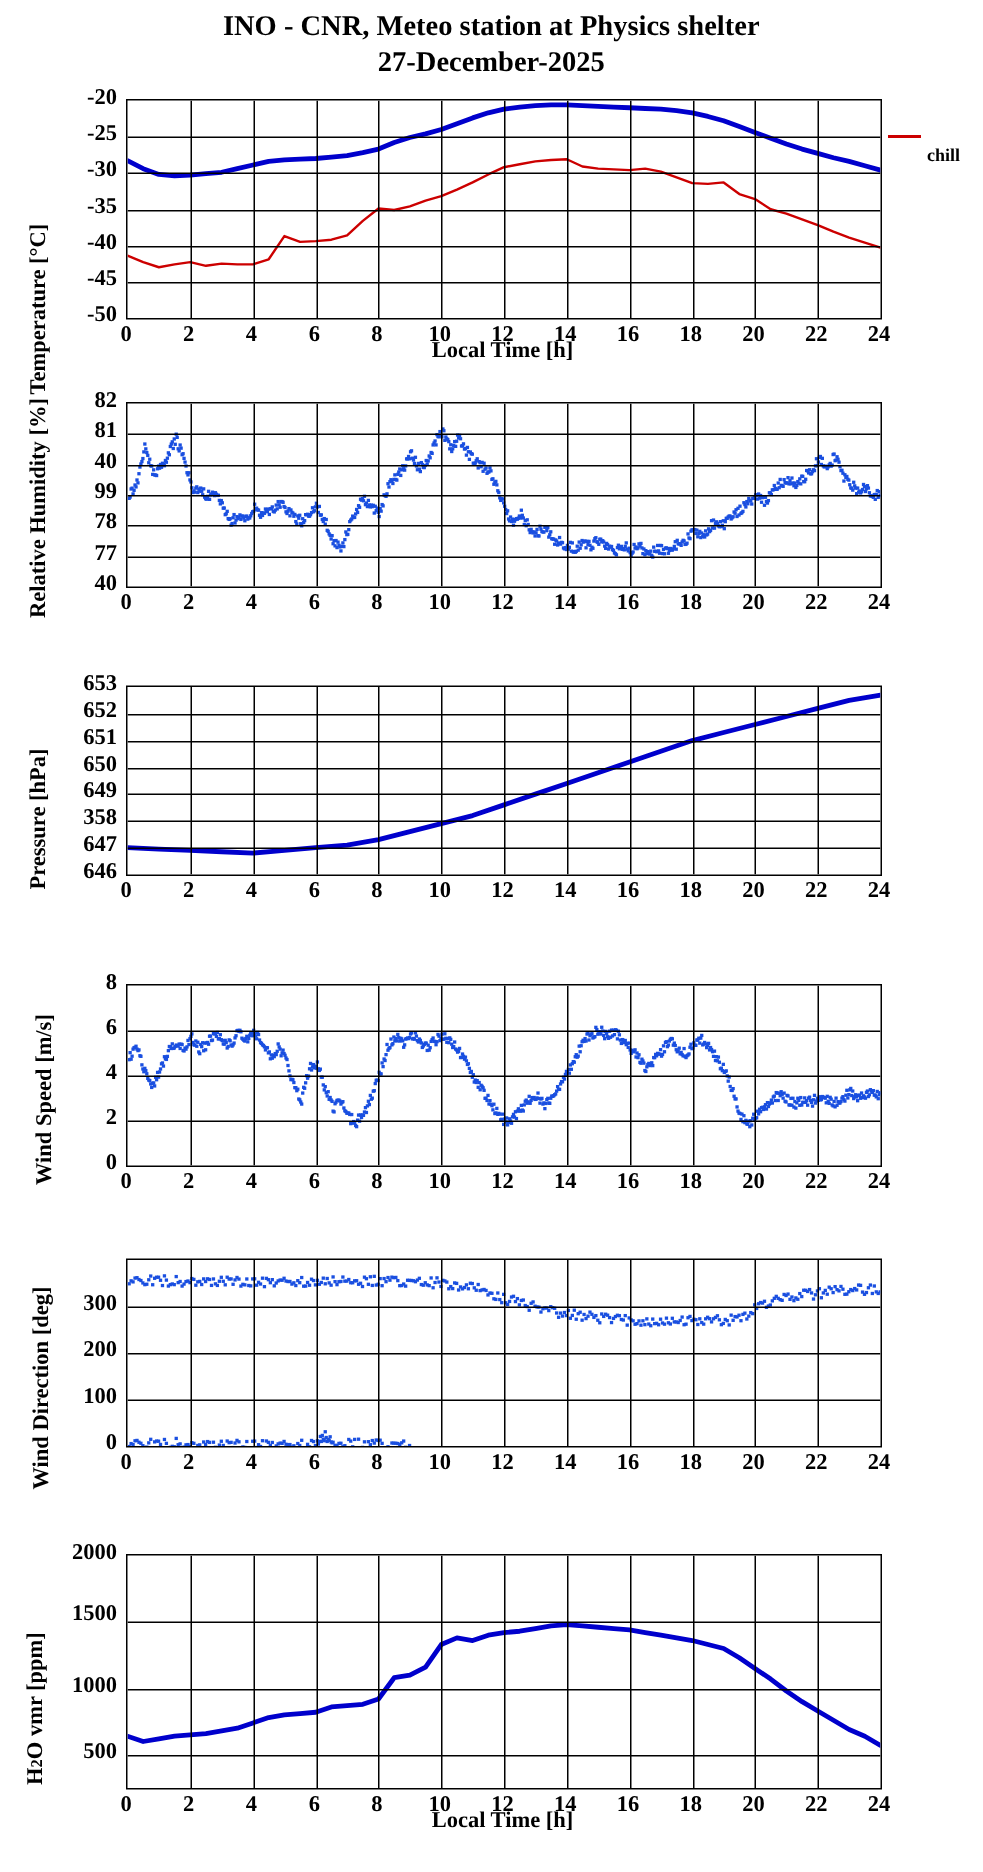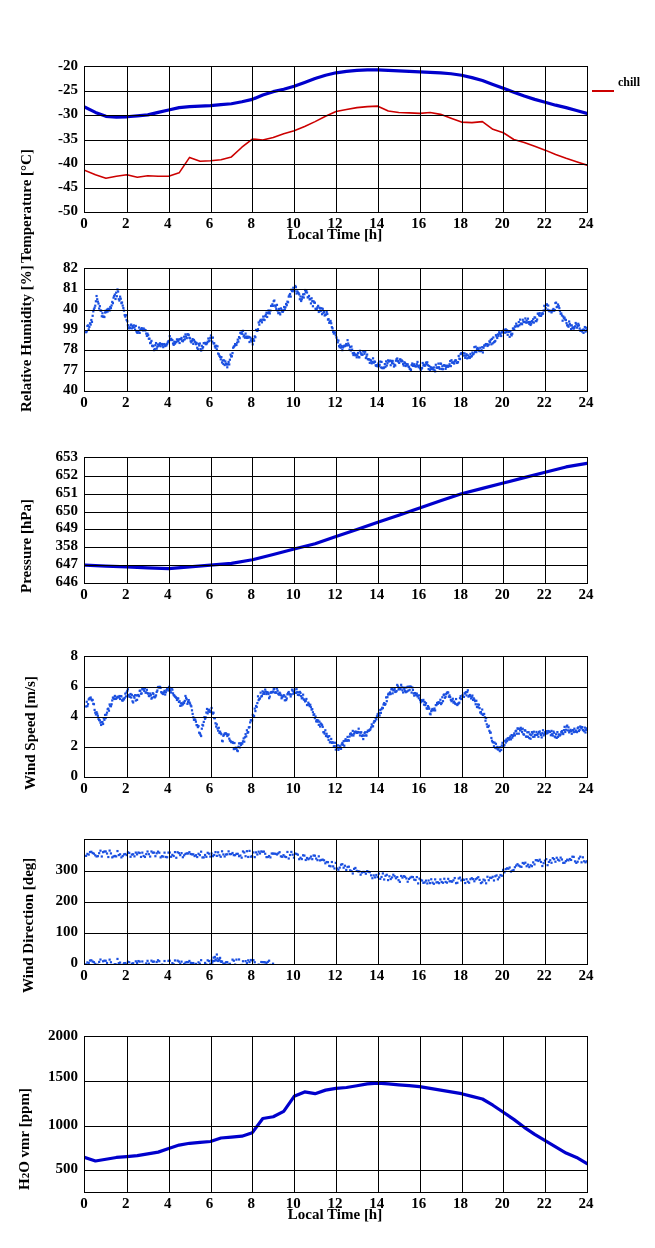--- a/index.html
+++ b/index.html
@@ -18,20 +18,22 @@
   .legend{position:absolute;font-size:12px;font-weight:bold;}
   .legline{position:absolute;height:2px;background:#cc0000;width:22px;}
   svg{display:block;}
 </style>
 </head>
 <body>
 
 <div class="page">
 
   <div class="title">
+    <div>INO - CNR, Meteo station at Physics shelter</div>
+    <div>27-December-2025</div>
   </div>
 
   <div class="panel" style="left:0;top:58px;width:655px;height:190px;">
     <div class="ytitle" style="left:18px;top:205px;font-size:15px;">Temperature [°C]</div>
     <div class="plotbox" id="p1" style="left:84px;top:8px;width:502px;height:145px;">
       <svg id="svg1" width="502" height="145" viewBox="0 0 502 145" preserveAspectRatio="none">
           <path d="M0.00 40.12 L10.46 45.43 L20.92 49.30 L31.38 50.27 L41.83 49.78 L52.29 48.82 L62.75 47.85 L73.21 45.43 L83.67 43.02 L94.13 40.60 L104.58 39.63 L115.04 39.15 L125.50 38.67 L135.96 37.70 L146.42 36.73 L156.88 34.80 L167.33 32.38 L177.79 28.03 L188.25 24.65 L198.71 22.23 L209.17 19.33 L219.63 15.47 L230.08 11.60 L240.54 8.22 L251.00 5.80 L261.46 4.35 L271.92 3.38 L282.38 2.90 L292.83 2.90 L303.29 3.38 L313.75 3.87 L324.21 4.35 L334.67 4.83 L345.13 5.32 L355.58 5.80 L366.04 6.77 L376.50 8.22 L386.96 10.63 L397.42 13.53 L407.88 17.40 L418.33 21.27 L428.79 25.13 L439.25 29.00 L449.71 32.38 L460.17 35.28 L470.63 38.18 L481.08 40.60 L491.54 43.50 L502.00 46.40 " fill="none" stroke="#0000cc" stroke-width="3.2" stroke-linejoin="round" stroke-linecap="round"></path>
           <path d="M0.00 103.43 L10.46 107.78 L20.92 111.17 L31.38 109.23 L41.83 107.78 L52.29 110.20 L62.75 108.75 L73.21 109.23 L83.67 109.23 L94.13 105.85 L104.58 90.38 L115.04 94.25 L125.50 93.77 L135.96 92.80 L146.42 89.90 L156.88 80.23 L167.33 72.02 L177.79 72.98 L188.25 70.57 L198.71 66.70 L209.17 63.80 L219.63 59.45 L230.08 54.62 L240.54 49.30 L251.00 44.47 L261.46 42.53 L271.92 40.60 L282.38 39.63 L292.83 39.15 L303.29 43.98 L313.75 45.43 L324.21 45.92 L334.67 46.40 L345.13 45.43 L355.58 47.37 L366.04 51.23 L376.50 55.10 L386.96 55.58 L397.42 54.62 L407.88 62.35 L418.33 65.73 L428.79 72.50 L439.25 75.40 L449.71 79.27 L460.17 83.13 L470.63 87.48 L481.08 91.35 L491.54 94.73 L502.00 98.12 " fill="none" stroke="#cc0000" stroke-width="1.6" stroke-linejoin="round" stroke-linecap="round"></path>
         </svg>
     <div class="gl v" style="left: 41.8333px;"></div>
@@ -70,21 +72,21 @@
         <div class="xlab" style="left: 320px; top: 157px;">12</div>
         <div class="xlab" style="left: 361.833px; top: 157px;">14</div>
         <div class="xlab" style="left: 403.667px; top: 157px;">16</div>
         <div class="xlab" style="left: 445.5px; top: 157px;">18</div>
         <div class="xlab" style="left: 487.333px; top: 157px;">20</div>
         <div class="xlab" style="left: 529.167px; top: 157px;">22</div>
         <div class="xlab" style="left: 571px; top: 157px;">24</div>
       </div>
     <div class="axtitle" style="left:84px;top:168px;width:502px;">Local Time [h]</div>
     <div class="legline" style="left:592px;top:32px;"></div>
-    <div class="legend" style="left:618px;top:17px;">chill</div>
+    <div class="legend" style="left:618px;top:38px;">chill</div>
   </div>
 
   <div class="panel" style="left:0;top:250px;width:655px;height:195px;">
     <div class="ytitle" style="left:18px;top:162px;font-size:15px;">Relative Humidity [%]</div>
     <div class="plotbox" id="p2" style="left:84px;top:18px;width:502px;height:122px;">
       <svg id="svg2" width="502" height="122" viewBox="0 0 502 122" preserveAspectRatio="none">
           <g>
             <rect x="0.00" y="62.13" width="2.2" height="2.2" fill="#1a4fe0"></rect>
             <rect x="0.65" y="61.25" width="2.2" height="2.2" fill="#1a4fe0"></rect>
             <rect x="1.31" y="55.89" width="2.2" height="2.2" fill="#1a4fe0"></rect>

